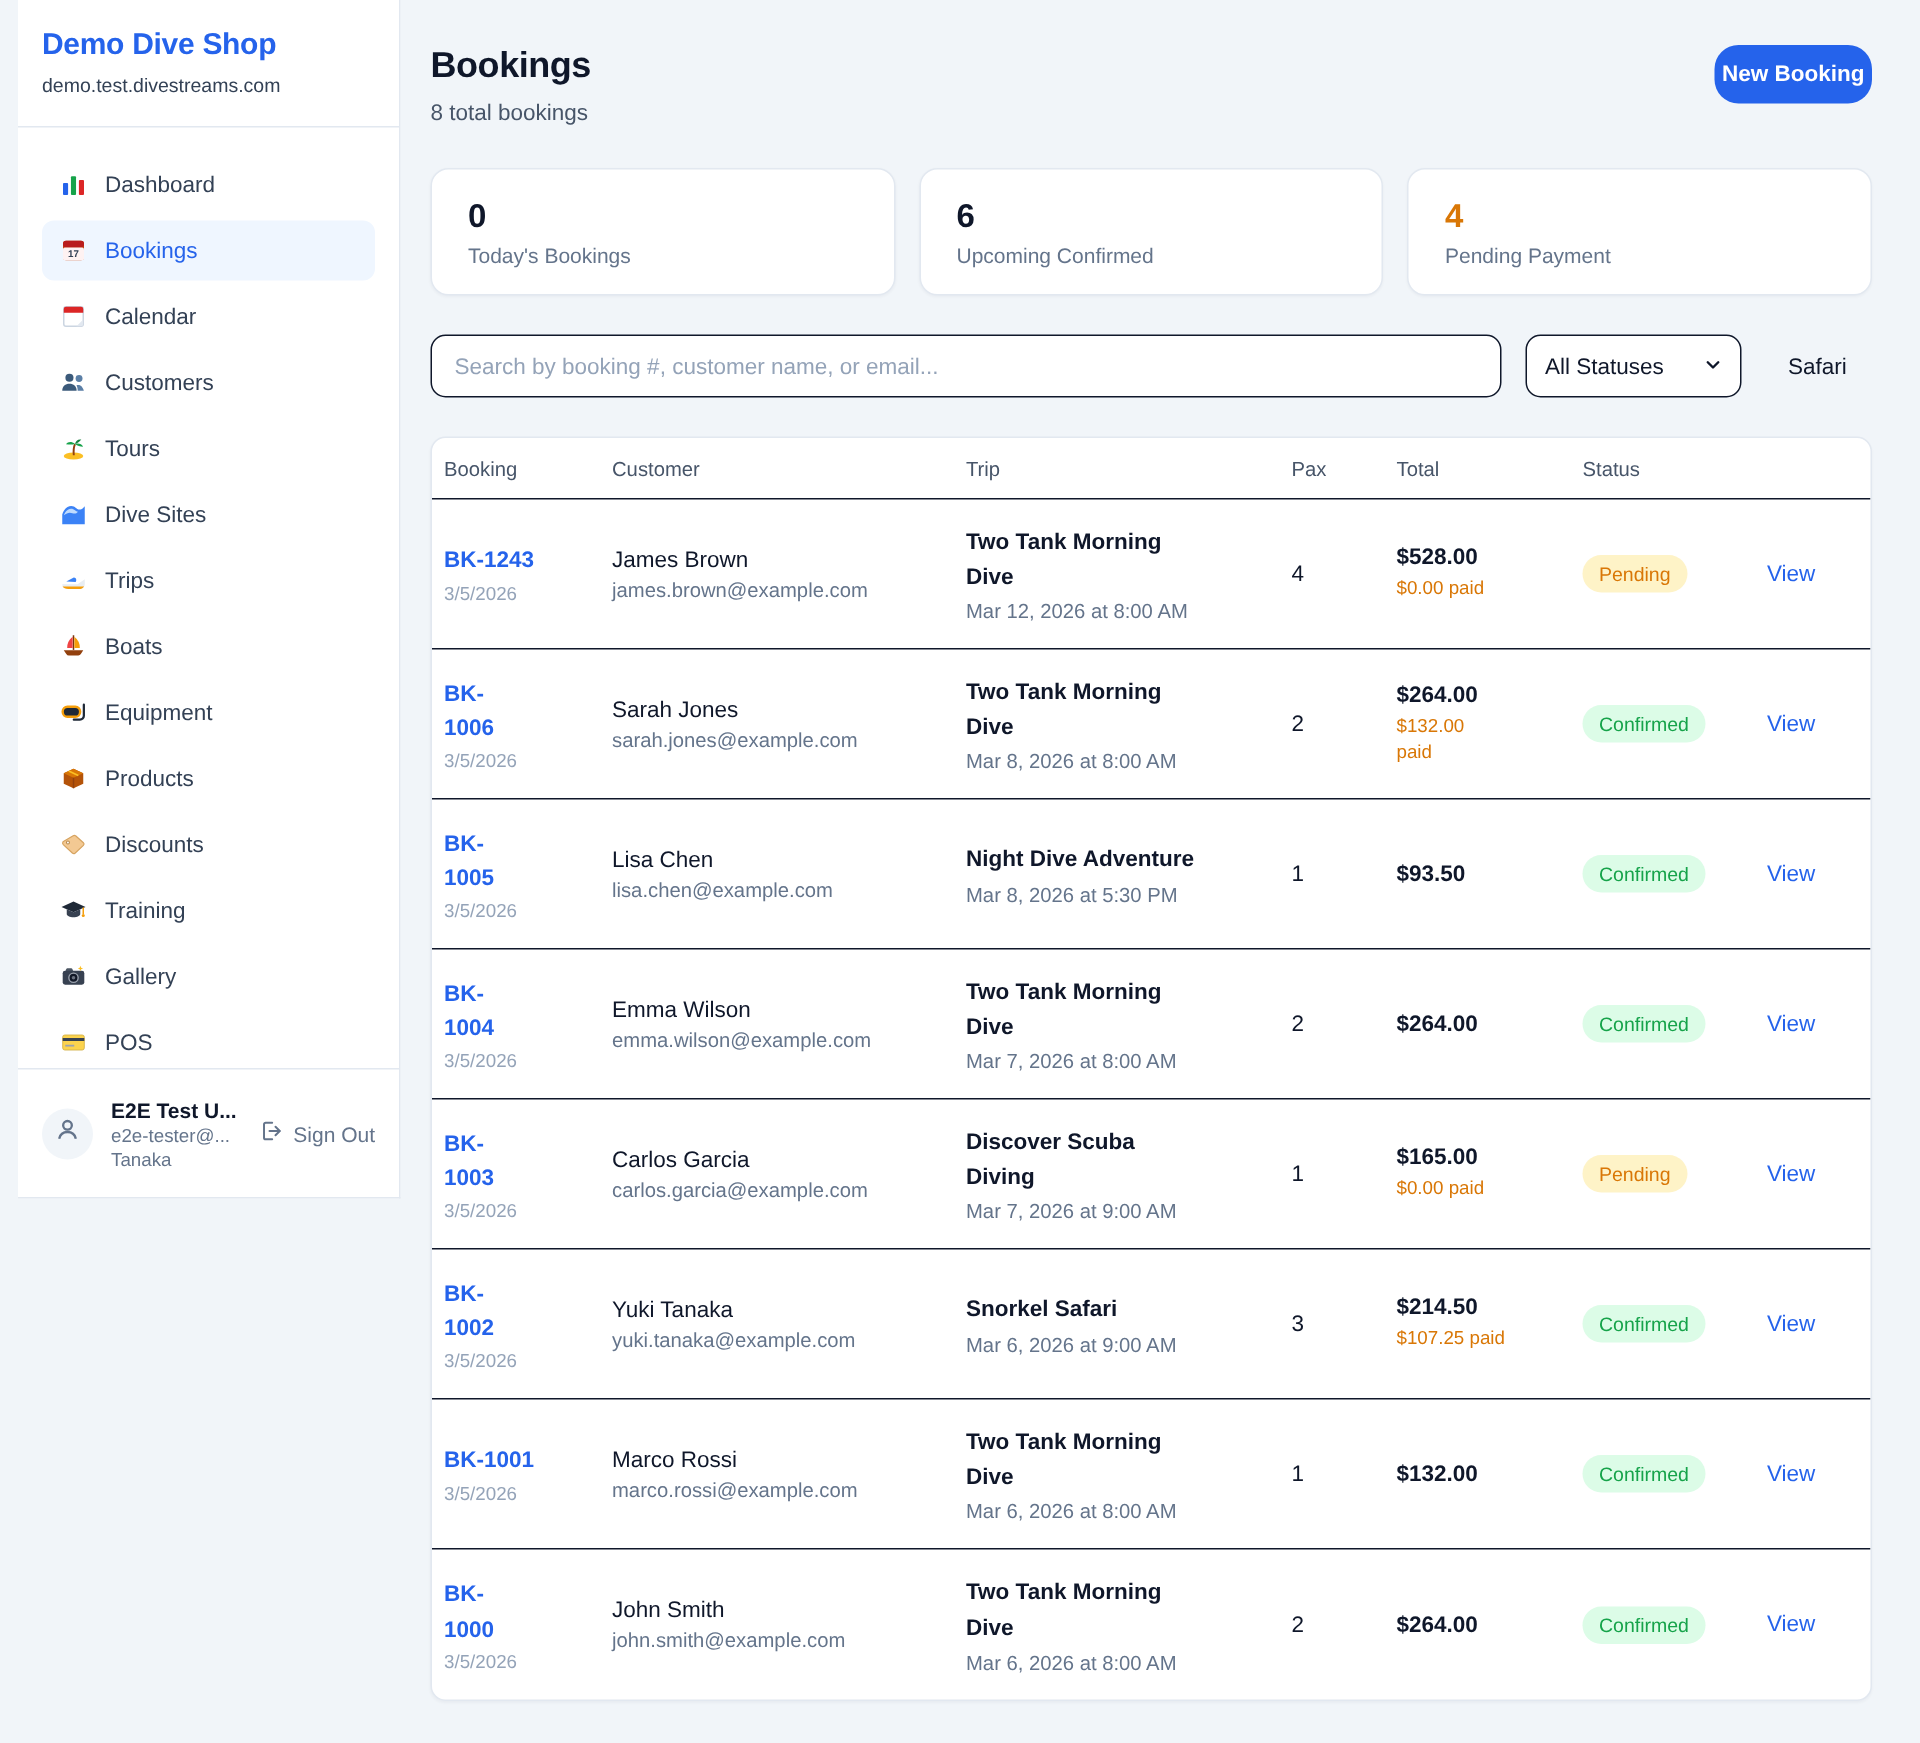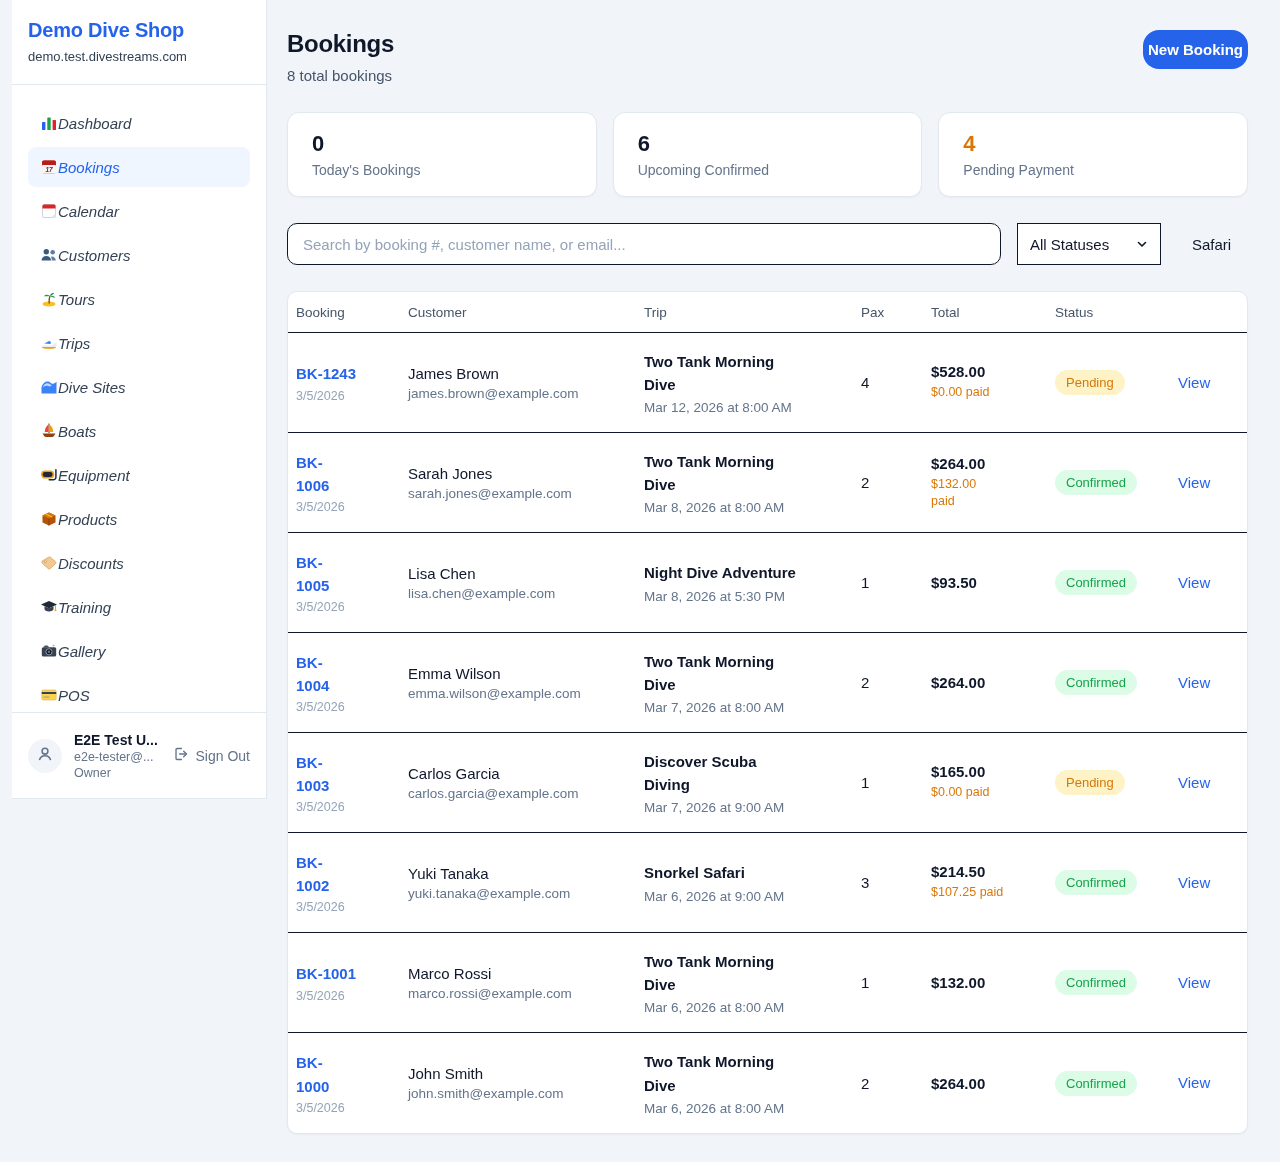--- a/index.html
+++ b/index.html
@@ -17,24 +17,24 @@
     width: 255px; height: 799px;
     background: #fff;
     border-right: 1px solid #e2e8f0;
     border-bottom: 1px solid #e2e8f0;
   }
   .sb-header { padding: 19px 16px 20px; border-bottom: 1px solid #e2e8f0; }
   .shop-name { font-size: 20px; font-weight: 700; color: var(--accent); letter-spacing: -0.2px; }
   .shop-domain { font-size: 13px; color: #334155; margin-top: 7px; }
   .sb-nav { padding: 18px 16px; }
   .nav-item {
-    display: flex; align-items: center; 
+    display: flex; align-items: center; gap: 12px;
     height: 40px; padding: 0 12px; margin-bottom: 4px;
     border-radius: 8px; cursor: pointer;
-    font-size: 15px; color: #334155; font-style: italic;
+    font-size: 15px; color: #334155;
   }
   .nav-item.active { background: #eff6ff; color: var(--accent); font-weight: 500; }
   .nav-icon { width: 18px; height: 18px; flex: 0 0 18px; }
   .nav-icon svg { width: 18px; height: 18px; display: block; }
   .sb-user {
     position: absolute; bottom: 0; left: 0; right: 0;
     border-top: 1px solid #e2e8f0;
     padding: 12px 16px; height: 86px;
     display: flex; align-items: center; gap: 12px; background: #fff;
   }
@@ -73,21 +73,21 @@
   .stat-label { font-size: 14px; color: #64748b; margin-top: 5px; }
   .filter-row { display: flex; align-items: center; gap: 16px; margin-bottom: 26px; }
   .search-input {
     flex: 0 0 714px; width: 714px; height: 42px;
     border: 1px solid #0f172a; border-radius: 10px; background: #fff;
     padding: 0 15px; font-size: 15px; color: #0f172a; font-family: inherit;
   }
   .search-input::placeholder { color: #94a3b8; }
   .status-select {
     width: 144px; height: 42px; background: #fff;
-    border: 1px solid #0f172a; border-radius: 0;
+    border: 1px solid #0f172a; border-radius: 10px;
     display: flex; align-items: center; justify-content: space-between;
     padding: 0 12px; font-size: 15px; color: #0f172a; cursor: pointer;
   }
   .status-select svg { width: 12px; height: 12px; }
   .filter-btn {
     background: none; border: none; font-size: 15px; font-weight: 500;
     color: #0f172a; cursor: pointer; padding: 0 15px; font-family: inherit;
   }
   
   .table {
@@ -189,36 +189,36 @@
             <path d="M10 6c.4-2.2 2-3.4 4.2-3-1.2 1.4-2.4 2.4-4.2 3z" fill="#15803d"></path>
             <path d="M10 6c2.4-.8 4.4 0 5.4 1.8-2-.2-3.8-.6-5.4-1.8z" fill="#16a34a"></path>
           </svg>
         </span>
     <span class="nav-label">Tours</span>
   </div>
 
   <div class="nav-item">
     <span class="nav-icon">
           <svg viewBox="0 0 18 18">
+            <path d="M1.5 15.5V9C2.5 5.4 5 3.4 7.5 3.4c2.8 0 3.2 2.3 5.4 2.3 1.5 0 2.6-.9 3.6-2.2v12z" fill="#3b82f6"></path>
+            <path d="M2.6 9.5c1-2.8 2.9-4.3 4.8-4.3 2 0 2.6 1.7 4.6 1.9-1 1.3-2.3 1.6-3.8 1-1.6-.7-3.6-.4-5.6 1.4z" fill="#bfdbfe"></path>
+          </svg>
+        </span>
+    <span class="nav-label">Dive Sites</span>
+  </div>
+
+  <div class="nav-item">
+    <span class="nav-icon">
+          <svg viewBox="0 0 18 18">
             <path d="M1.5 11.5h10.2l4.8-3.3v3.3c0 1.9-1.8 3.2-4 3.2h-7c-2 0-4-1.3-4-3.2z" fill="#e8edf2"></path>
             <path d="M4.2 9.6l5-2.6c1 0 1.8.8 1.6 1.8l-.3 1.2z" fill="#3b82f6"></path>
             <path d="M1.7 13h14.4c-.6 1.1-2 1.7-3.6 1.7h-7c-1.7 0-3.2-.7-3.8-1.7z" fill="#f59e0b"></path>
           </svg>
         </span>
     <span class="nav-label">Trips</span>
-  </div>
-
-  <div class="nav-item">
-    <span class="nav-icon">
-          <svg viewBox="0 0 18 18">
-            <path d="M1.5 15.5V9C2.5 5.4 5 3.4 7.5 3.4c2.8 0 3.2 2.3 5.4 2.3 1.5 0 2.6-.9 3.6-2.2v12z" fill="#3b82f6"></path>
-            <path d="M2.6 9.5c1-2.8 2.9-4.3 4.8-4.3 2 0 2.6 1.7 4.6 1.9-1 1.3-2.3 1.6-3.8 1-1.6-.7-3.6-.4-5.6 1.4z" fill="#bfdbfe"></path>
-          </svg>
-        </span>
-    <span class="nav-label">Dive Sites</span>
   </div>
 
   <div class="nav-item">
     <span class="nav-icon">
           <svg viewBox="0 0 18 18">
             <path d="M9 1.5v9.8" stroke="#78350f" stroke-width="1"></path>
             <path d="M8.4 2.5C5.8 4.6 4.6 7.3 4.8 10h3.6z" fill="#ef4444"></path>
             <path d="M9.6 2.5c2.6 2.1 3.8 4.8 3.6 7.5H9.6z" fill="#f59e0b"></path>
             <path d="M2.5 11.5h13l-1.6 2.5a2 2 0 0 1-1.7 1H6a2 2 0 0 1-1.8-1z" fill="#92400e"></path>
           </svg>
@@ -297,21 +297,21 @@
   <div class="sb-user">
     <span class="avatar">
         <span><svg viewBox="0 0 18 18" fill="none" stroke="#64748b" stroke-width="1.4">
             <circle cx="9" cy="6.5" r="2.6"></circle>
             <path d="M4 14.5c.6-2.6 2.4-4 5-4s4.4 1.4 5 4"></path>
           </svg></span>
       </span>
     <div class="user-info">
       <div class="user-name">E2E Test U...</div>
       <div class="user-email">e2e-tester@...</div>
-      <div class="user-role">Owner</div>
+      <div class="user-role">Tanaka</div>
     </div>
     <button class="sign-out">
       <span><svg viewBox="0 0 18 18" fill="none" stroke="#64748b" stroke-width="1.5" stroke-linecap="round" stroke-linejoin="round">
             <path d="M9.5 2.8H4.6c-.7 0-1.2.5-1.2 1.2v10c0 .7.5 1.2 1.2 1.2h4.9"></path>
             <path d="M12 5.8 15.2 9 12 12.2"></path>
             <path d="M15 9H7.5"></path>
           </svg></span>
       <span>Sign Out</span>
     </button>
   </div>

